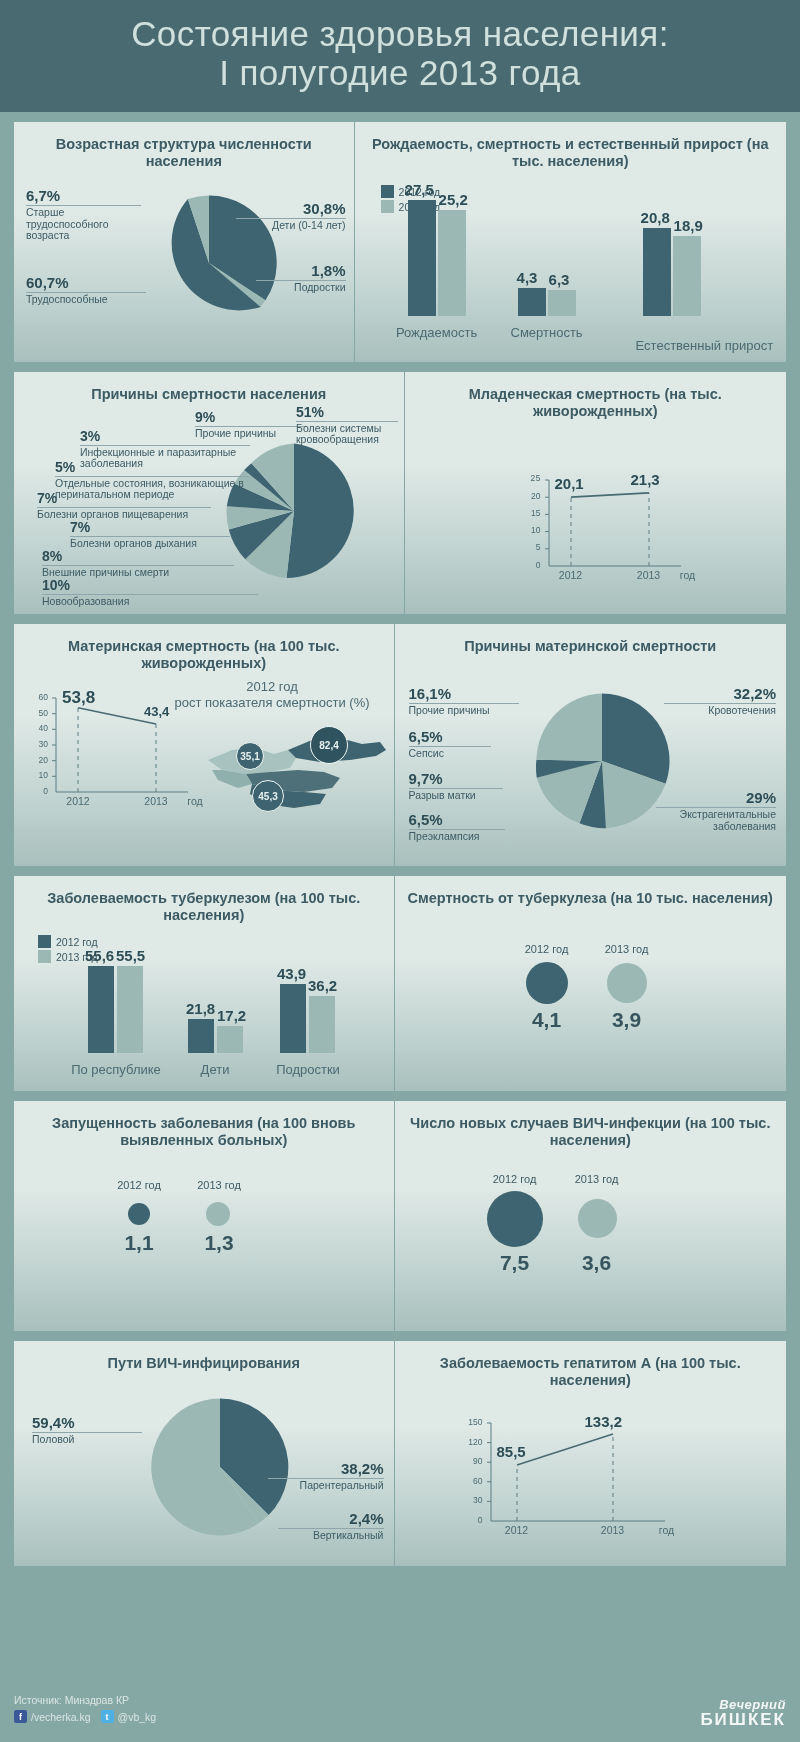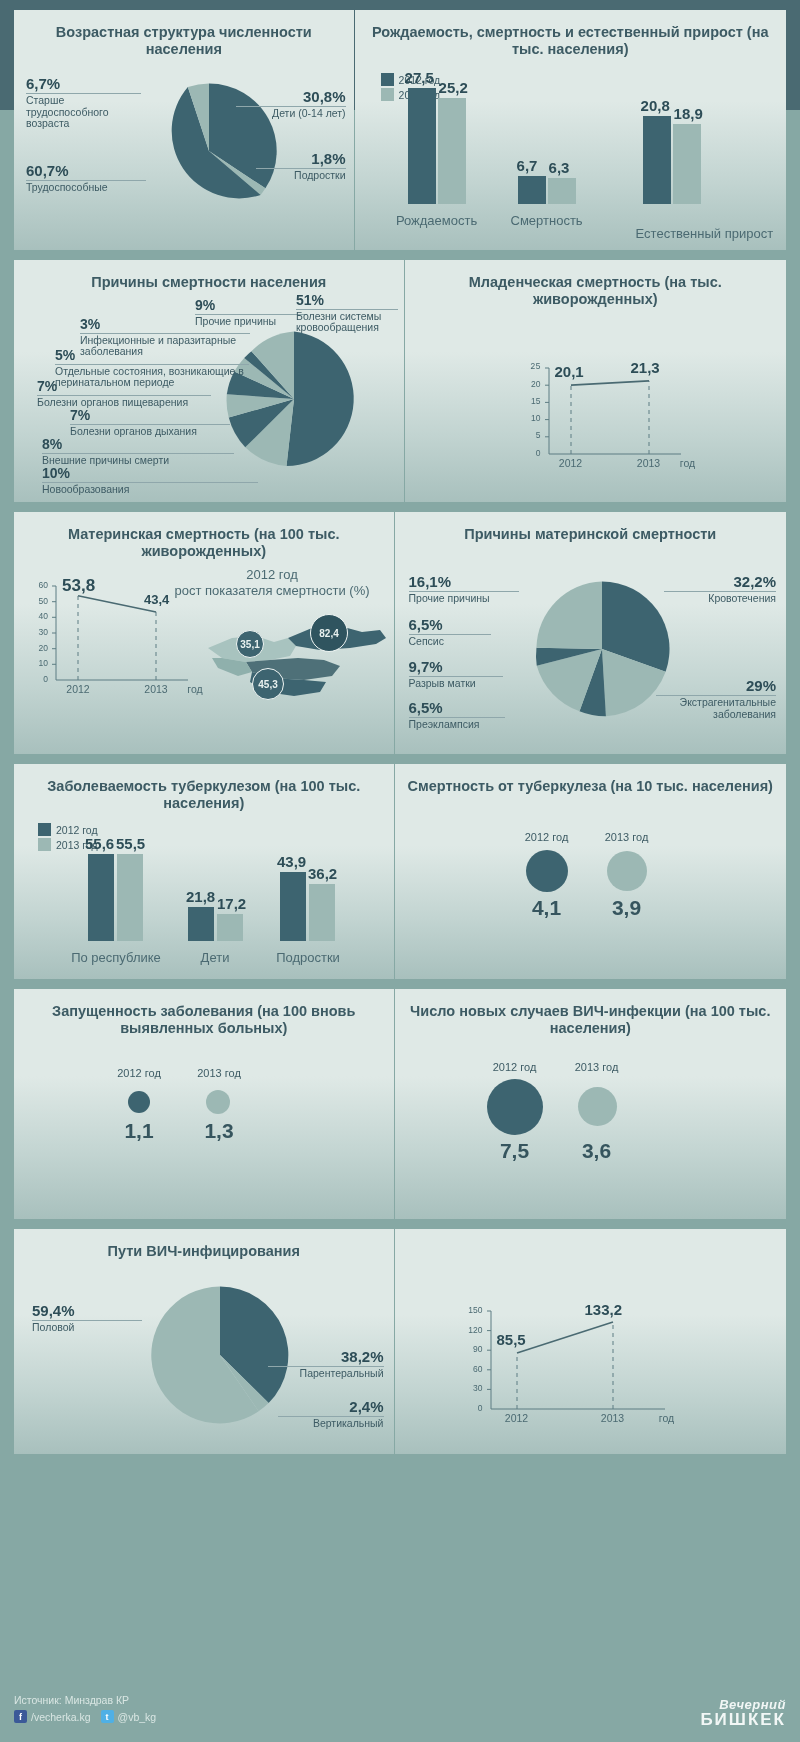--- a/index.html
+++ b/index.html
@@ -82,20 +82,26 @@
   .tw{background:#4fb0e5;border-radius:2px;}
   .logo{position:absolute;right:14px;bottom:14px;text-align:right;color:#f2f7f6;line-height:1;}
   .logo .l1{font-size:13px;font-style:italic;font-weight:bold;letter-spacing:.5px;}
   .logo .l2{font-size:17px;font-weight:bold;letter-spacing:2px;}
 </style>
 </head>
 <body>
 
 <div class="page">
 
+  <div class="header">
+    <h1>
+      <span>Состояние здоровья населения:</span><br>
+      <span>I полугодие 2013 года</span>
+    </h1>
+  </div>
 
   <div class="row first">
 
     <div class="panel" style="width:340px;height:240px;">
       <div class="p-title">Возрастная структура численности населения</div>
       <svg width="170" height="150" viewBox="0 0 100 100" style="position:absolute;left:110px;top:66px;">
 
         <path d="M50,50 L50,5 A45,45 0 0,1 87.6,74.9 Z" fill="#3d6470"></path>
 
         <path d="M50,50 L87.6,74.9 A45,45 0 0,1 84.4,79.3 Z" fill="#9cb8b4"></path>
@@ -140,21 +146,21 @@
       </div>
       <div class="bars">
 
         <div class="bar" style="left:53px;bottom:46px;width:28px;height:116px;background:#3d6470;"></div>
         <div class="barlabel" style="left:50px;bottom:164px;">27,5</div>
         <div class="bar" style="left:83px;bottom:46px;width:28px;height:106px;background:#9cb8b4;"></div>
         <div class="barlabel" style="left:84px;bottom:154px;">25,2</div>
         <div class="catlabel" style="left:20px;bottom:22px;width:124px;">Рождаемость</div>
 
         <div class="bar" style="left:163px;bottom:46px;width:28px;height:28px;background:#3d6470;"></div>
-        <div class="barlabel" style="left:162px;bottom:76px;">6,7</div>
+        <div class="barlabel" style="left:162px;bottom:76px;">4,3</div>
         <div class="bar" style="left:193px;bottom:46px;width:28px;height:26px;background:#9cb8b4;"></div>
         <div class="barlabel" style="left:194px;bottom:74px;">6,3</div>
         <div class="catlabel" style="left:132px;bottom:22px;width:120px;">Смертность</div>
 
         <div class="bar" style="left:288px;bottom:46px;width:28px;height:88px;background:#3d6470;"></div>
         <div class="barlabel" style="left:286px;bottom:136px;">20,8</div>
         <div class="bar" style="left:318px;bottom:46px;width:28px;height:80px;background:#9cb8b4;"></div>
         <div class="barlabel" style="left:319px;bottom:128px;">18,9</div>
         <div class="catlabel" style="left:256px;bottom:8px;width:122px;line-height:1.2;padding-left:25px;">Естественный прирост</div>
       </div>
@@ -428,20 +434,21 @@
         <span class="nm">Парентеральный</span>
       </div>
       <div class="callout r" style="right:10px;top:170px;width:106px;">
         <span class="pct">2,4%</span>
         <span class="ln"></span>
         <span class="nm">Вертикальный</span>
       </div>
     </div>
 
     <div class="panel" style="width:392px;height:225px;">
+      <div class="p-title">Заболеваемость гепатитом А (на 100 тыс. населения)</div>
       <div class="lc" style="left:60px;top:76px;width:230px;height:124px;">
         <svg width="230" height="124">
           <line x1="36" y1="6" x2="36" y2="104" stroke="#5d7d83" stroke-width="1"></line>
           <line x1="36" y1="104" x2="210" y2="104" stroke="#5d7d83" stroke-width="1"></line>
           <line x1="32" y1="6" x2="36" y2="6" stroke="#5d7d83"></line>
           <line x1="32" y1="25.6" x2="36" y2="25.6" stroke="#5d7d83"></line>
           <line x1="32" y1="45.2" x2="36" y2="45.2" stroke="#5d7d83"></line>
           <line x1="32" y1="64.8" x2="36" y2="64.8" stroke="#5d7d83"></line>
           <line x1="32" y1="84.4" x2="36" y2="84.4" stroke="#5d7d83"></line>
           <line x1="62" y1="104" x2="62" y2="48.1" stroke="#5d7d83" stroke-width="1" stroke-dasharray="4,4"></line>

